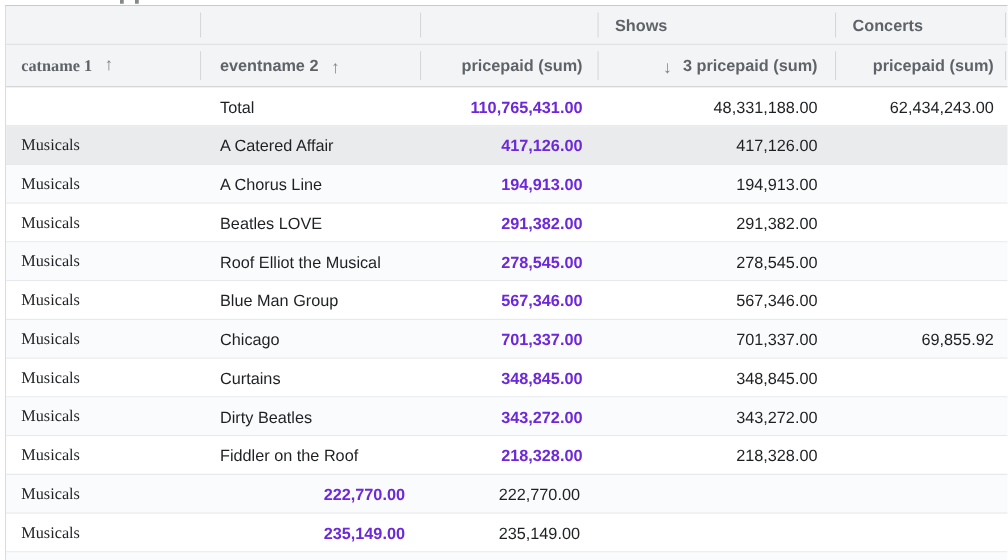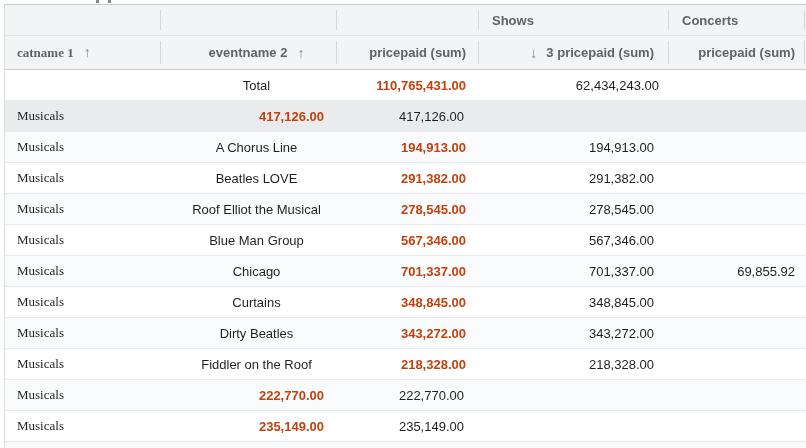--- a/index.html
+++ b/index.html
@@ -32,32 +32,32 @@
   .hsep::after {
     content:""; position:absolute; right:0; top:5px; bottom:5px;
     width:1px; background:#d5d8db;
   }
   .group-row .cell, .header-row .cell { color:#5f6368; font-weight:bold; }
   .arrow { font-weight:normal; color:#7f858b; font-size:14px; }
   .arrow.asc { margin-left:10px; }
   .arrow.desc { margin-right:9px; }
 
   .c-cat   { padding-left:12px;font-family:Liberation Serif, serif; }
-  .c-event { padding-left:15px;justify-content:center; }
+  .c-event { padding-left:15px; }
   .c-total    { justify-content:flex-end; padding-right:13px; }
   .c-shows    { justify-content:flex-end; padding-right:15px; }
   .c-concerts { justify-content:flex-end; padding-right:10px; }
   .gc-shows, .gc-concerts { padding-left:13px; justify-content:flex-start; }
 
   .trow {
     height:31px; background:#ffffff; border-bottom:1px solid #e7e9ec;
   }
   .trow.stripe { background:#fafbfd; }
   .trow.highlighted { background:#e9ebed; }
-  .trow .c-total { font-weight:bold; color:#c2410c; }
+  .trow .c-total { font-weight:bold; color:#6d28d9; }
   .partial-row { height:6px; background:#fafbfd; border-bottom:none; }
 </style>
 </head>
 <body>
 
 <div class="screen">
 
   <div class="top-strip">
     <span class="remnant m1"></span>
     <span class="remnant m2"></span>
@@ -98,25 +98,27 @@
         <span>pricepaid (sum)</span>
       </div>
       <div class="cell"></div>
     </div>
 
     <div id="tbody">
         <div class="grid-row trow">
     <div class="cell c-cat"></div>
     <div class="cell c-event">Total</div>
     <div class="cell c-total">110,765,431.00</div>
+    <div class="cell c-shows">48,331,188.00</div>
     <div class="cell c-concerts">62,434,243.00</div>
     <div class="cell"></div>
   </div>
         <div class="grid-row trow highlighted">
     <div class="cell c-cat">Musicals</div>
+    <div class="cell c-event">A Catered Affair</div>
     <div class="cell c-total">417,126.00</div>
     <div class="cell c-shows">417,126.00</div>
     <div class="cell c-concerts"></div>
     <div class="cell"></div>
   </div>
         <div class="grid-row trow stripe">
     <div class="cell c-cat">Musicals</div>
     <div class="cell c-event">A Chorus Line</div>
     <div class="cell c-total">194,913.00</div>
     <div class="cell c-shows">194,913.00</div>

